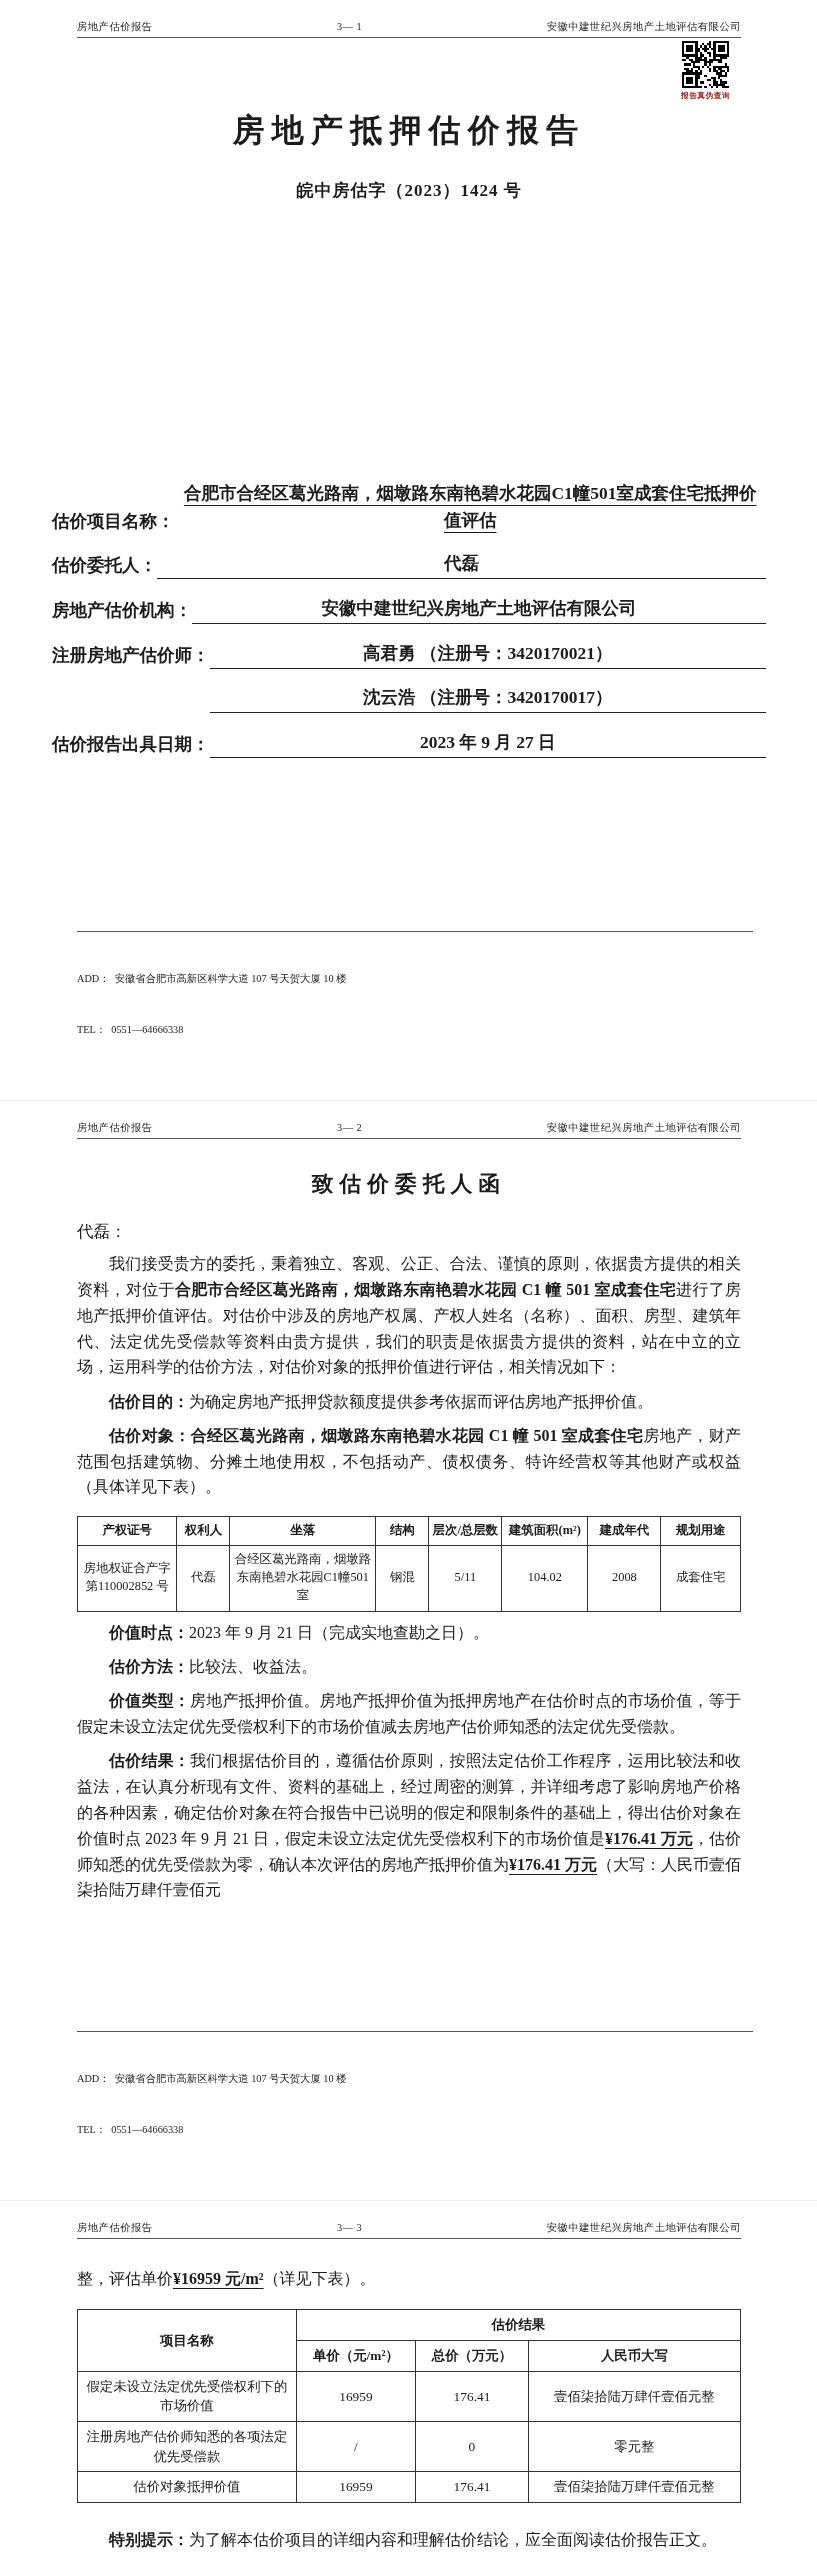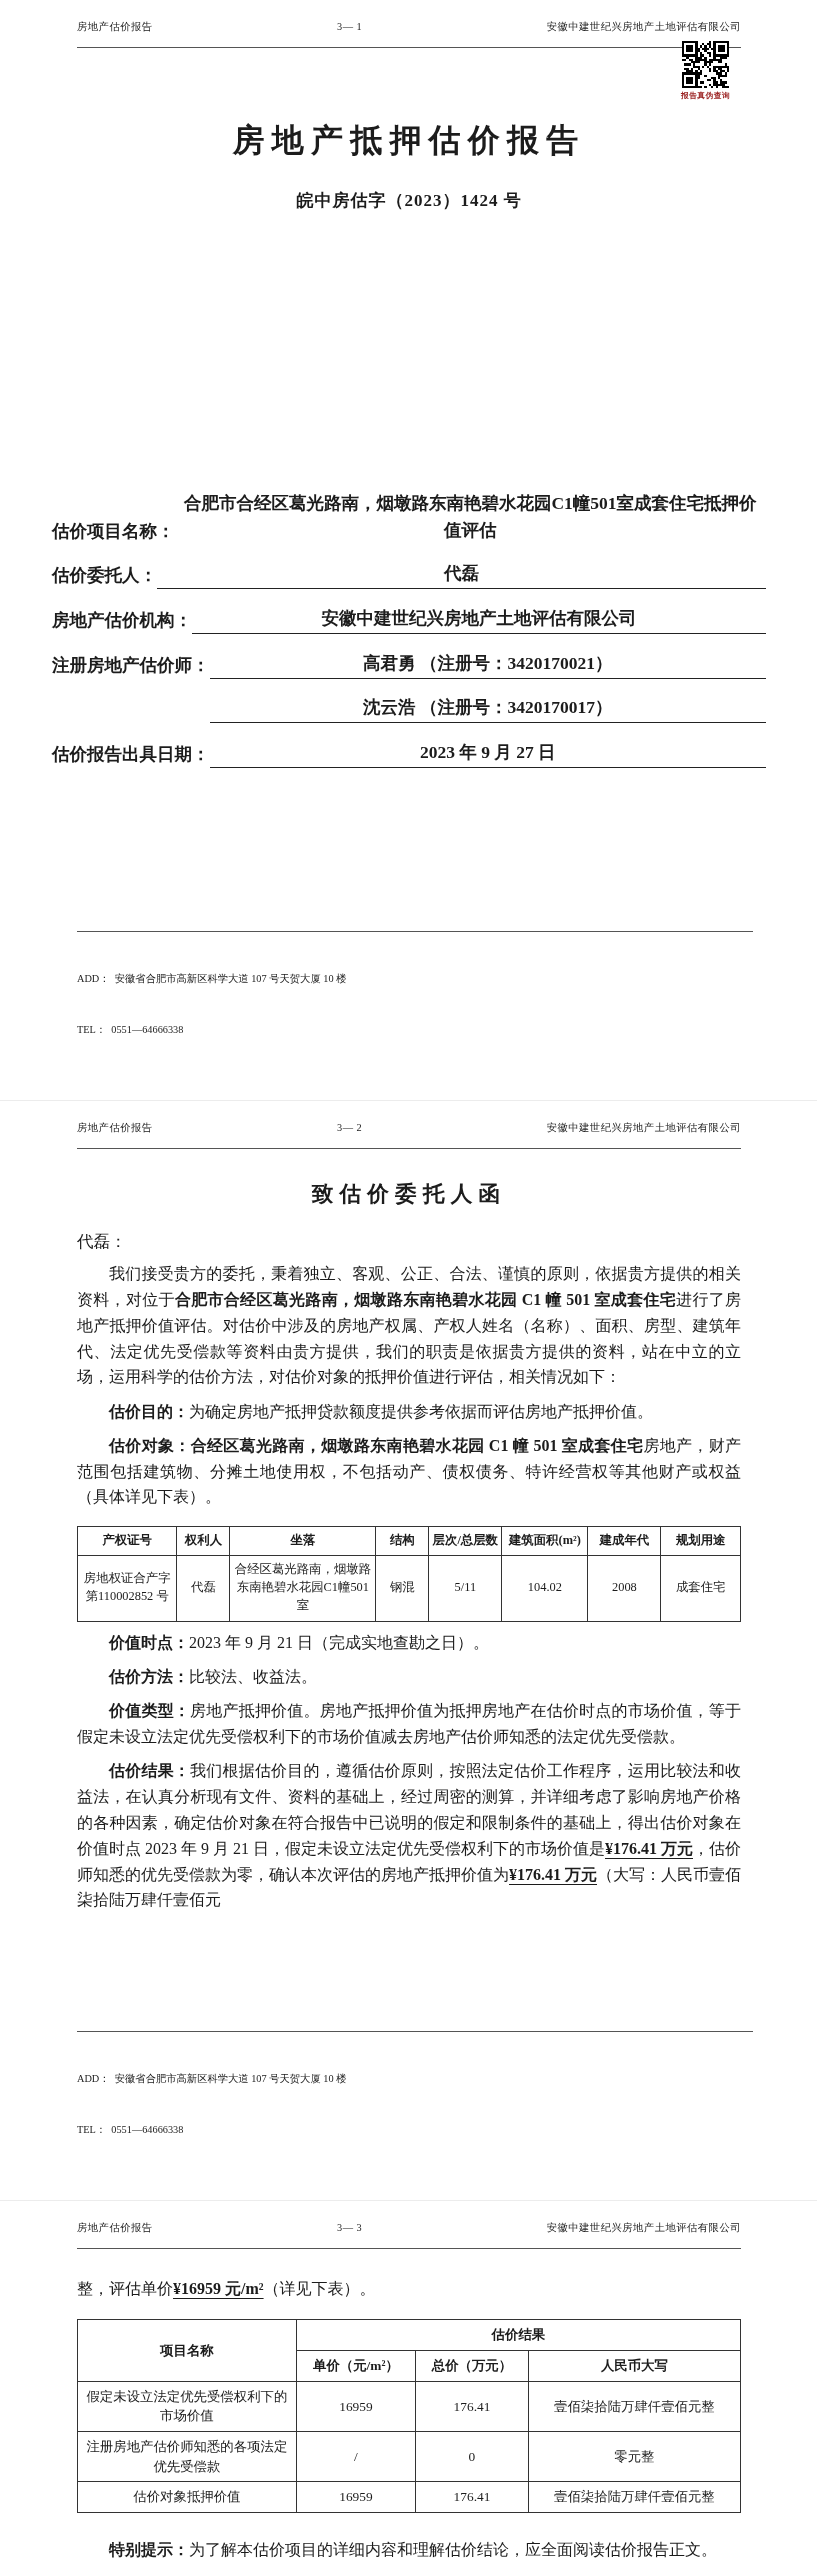--- a/index.html
+++ b/index.html
@@ -11,21 +11,21 @@
   }
   .page {
     width:818px; height:1100px;
     position:relative; background:#ffffff; overflow:hidden;
   }
   .page + .page { border-top:0.5px solid #ececec; }
 
   
   .page-header {
     display:flex; justify-content:space-between; align-items:baseline;
-    margin:19.6px 77px 0; padding-bottom:13px;
+    margin:19.6px 77px 0; padding-bottom:3px;
     border-bottom:0.5px solid #555;
     font-size:10.3px; letter-spacing:0.5px;
   }
   .ph-center { text-align:center; }
   .page-footer {
     position:absolute; left:77px; right:65px; bottom:27px;
     border-top:0.5px solid #555; padding-top:5.2px;
     font-size:10.3px; line-height:1.65; white-space:pre-wrap;
   }
 
@@ -50,21 +50,21 @@
   .cover-fields { margin:278px 52px 0; font-size:17.5px; }
   .field-row { display:flex; align-items:flex-end; margin-bottom:15.5px; line-height:1.55; }
   .field-label { font-weight:bold; white-space:nowrap; }
   .field-label.ghost { visibility:hidden; }
   .field-value {
     flex:1; text-align:center; font-weight:bold;
     border-bottom:0.5px solid #222; padding:0 4.1px 1px;
   }
   .field-value.multiline {
     border-bottom:none;
-    text-underline-offset:6.2px; text-decoration-thickness:0.5px;
+    text-decoration:underline; text-underline-offset:6.2px; text-decoration-thickness:0.5px;
   }
 
   
   .content { padding:0 77px; }
   .letter-heading {
     margin-top:30px; text-align:center;
     font-size:21.6px; font-weight:bold; letter-spacing:6.2px;
   }
   .salutation { margin:23px 0 4.1px; font-size:16.5px; }
   .para {

